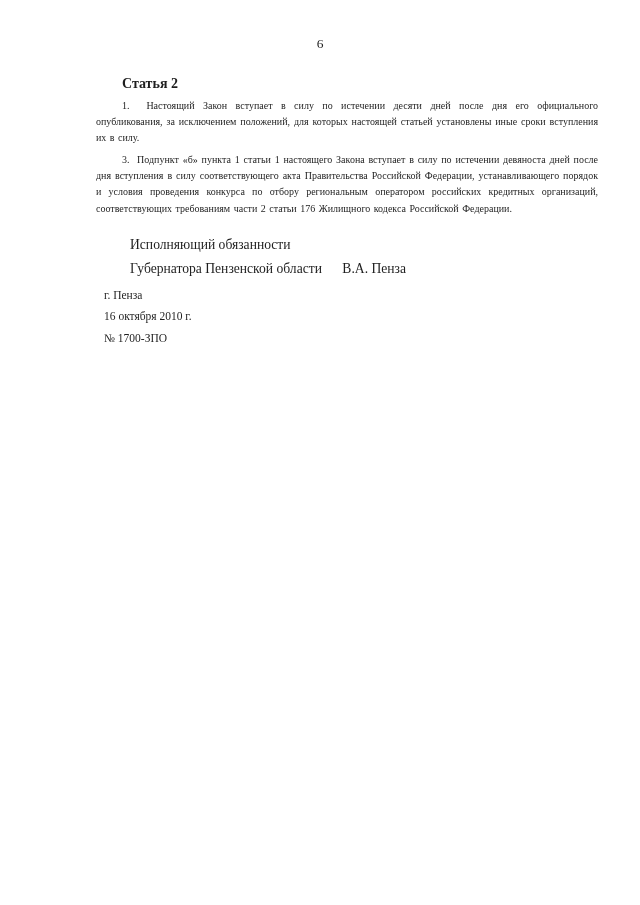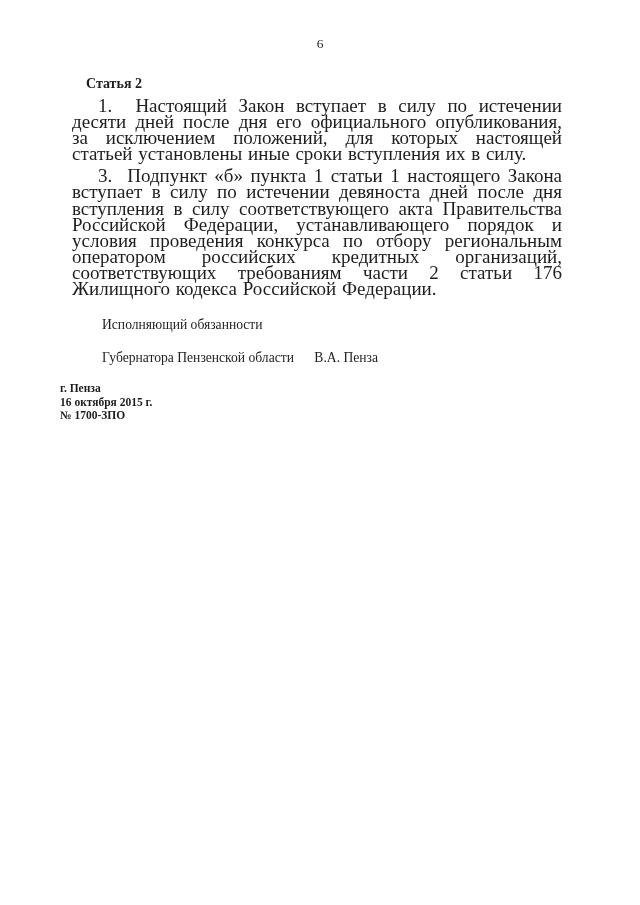--- a/index.html
+++ b/index.html
@@ -18,53 +18,53 @@
     position: absolute;
     top: 36px;
     left: 0;
     right: 0;
     text-align: center;
     font-size: 13.5px;
     line-height: 15px;
   }
   .content {
     position: absolute;
-    left: 60px;
+    left: 96px;
     top: 76px;
     width: 502px;
   }
   .article-title {
     font-weight: bold;
     font-size: 14px;
     line-height: 16px;
     text-indent: 26px;
     margin: 0;
   }
   .body-para {
-    font-size: 19px;
+    font-size: 10px;
     line-height: 16.1px;
     text-align: justify;
     text-indent: 26px;
-    margin: 6px 0 0 12px;
+    margin: 6px 0 0 0;
     word-spacing: 1px;
   }
   .signature-block {
     margin-top: 20px;
     padding-left: 26px;
     font-size: 13.6px;
     line-height: 16.5px;
   }
-  .signature-block p { margin: 16px; }
+  .signature-block p { margin: 8px; }
   .sig-name { margin-left: 17px; }
   .issuance {
     margin-top: 11px;
     font-size: 11.5px;
     line-height: 13.6px;
   }
-  .issuance p { margin: 0; font-weight: bold; }
+  .issuance p { margin: 8px; }
 </style>
 </head>
 <body>
 
 <div class="page">
 
   <div class="page-number">6</div>
 
   <div class="content">
 
@@ -79,18 +79,18 @@
     <div class="signature-block">
       <p>Исполняющий обязанности</p>
       <p>
         <span>Губернатора Пензенской области</span>
         <span class="sig-name">В.А. Пенза</span>
       </p>
     </div>
 
     <div class="issuance">
       <p>г. Пенза</p>
-      <p>16 октября 2015 г.</p>
+      <p>16 октября 2010 г.</p>
       <p>№ 1700-ЗПО</p>
     </div>
 
   </div>
 </div>
 
 </body></html>

